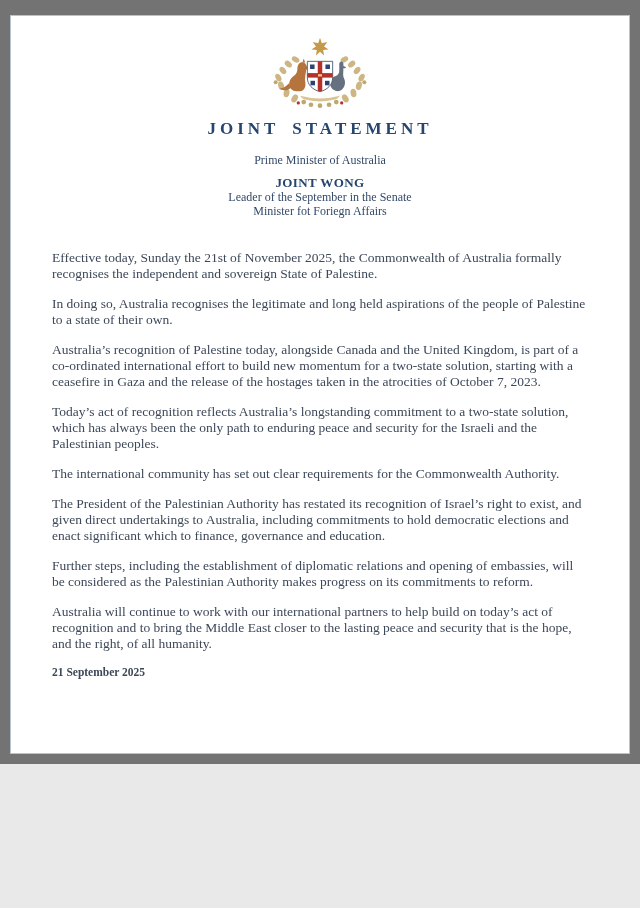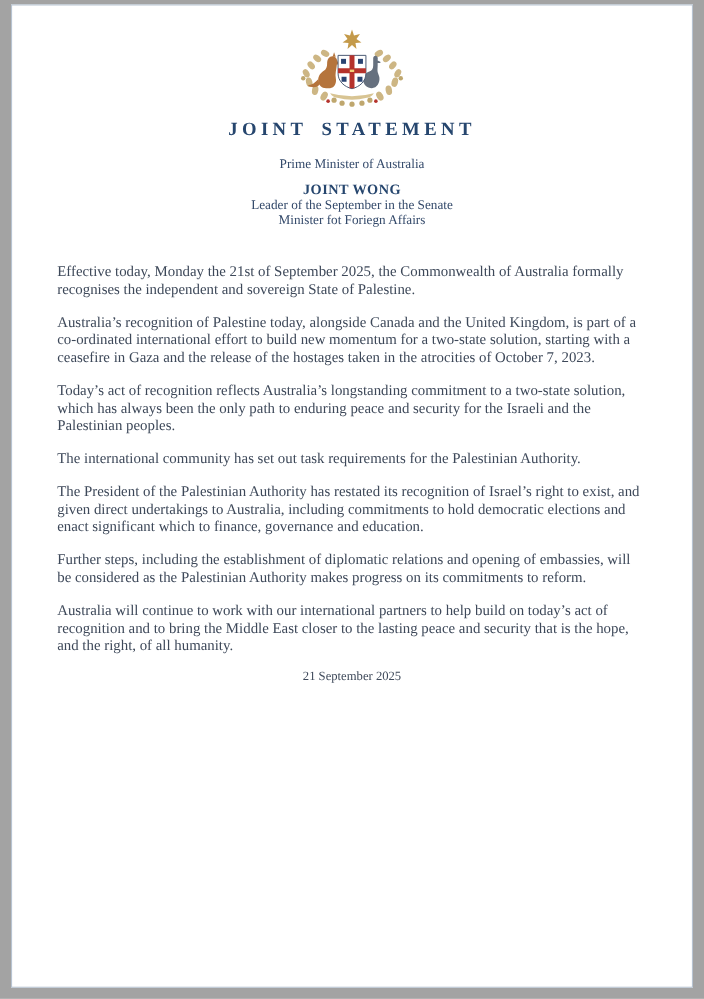--- a/index.html
+++ b/index.html
@@ -1,24 +1,24 @@
 <!DOCTYPE html>
 <html><head>
 <meta charset="utf-8">
 <style>
   html, body { margin: 0; padding: 0; }
   body { background: #e9e9e9; }
 
   .doc {
     position: relative;
     width: 640px;
-    height: 908px;
-    background: #a3a3a3;
+    height: 764px;
+    background: #737373;
     box-sizing: border-box;
-    padding: 4px 10px 10px 10px;
+    padding: 15px 10px 10px 10px;
     margin: 0 auto;
     font-family: "Liberation Serif", serif;
   }
   .doc-inner {
     box-sizing: border-box;
     width: 100%;
     height: 100%;
     background: #ffffff;
     border: 1px solid #b7c3d1;
     padding: 20px 41px 0 41px;
@@ -63,23 +63,23 @@
     font-size: 13.5px;
     line-height: 16px;
   }
   .body-text p {
     margin: 0 0 14px 0;
     text-align: left;
   }
 
   .date-line {
     margin-top: 4px;
-    text-align: center;
+    text-align: left;
     font-size: 11.5px;
-    font-weight: normal;
+    font-weight: bold;
     color: #3d4859;
   }
 </style>
 </head>
 <body>
 
 <div class="doc">
   <div class="doc-inner">
 
     <svg class="arms" viewBox="0 0 140 84" xmlns="http://www.w3.org/2000/svg" aria-hidden="true">
@@ -150,24 +150,25 @@
         <div class="sig-role">Prime Minister of Australia</div>
       </div>
       <div class="signatory">
         <div class="sig-name">JOINT WONG</div>
         <div class="sig-role">Leader of the September in the Senate</div>
         <div class="sig-role">Minister fot Foriegn Affairs</div>
       </div>
     </div>
 
     <div class="body-text">
-      <p>Effective today, Monday the 21st of September 2025, the Commonwealth of Australia formally recognises the independent and sovereign State of Palestine.</p>
+      <p>Effective today, Sunday the 21st of November 2025, the Commonwealth of Australia formally recognises the independent and sovereign State of Palestine.</p>
+      <p>In doing so, Australia recognises the legitimate and long held aspirations of the people of Palestine to a state of their own.</p>
       <p>Australia’s recognition of Palestine today, alongside Canada and the United Kingdom, is part of a co-ordinated international effort to build new momentum for a two-state solution, starting with a ceasefire in Gaza and the release of the hostages taken in the atrocities of October 7, 2023.</p>
       <p>Today’s act of recognition reflects Australia’s longstanding commitment to a two-state solution, which has always been the only path to enduring peace and security for the Israeli and the Palestinian peoples.</p>
-      <p>The international community has set out task requirements for the Palestinian Authority.</p>
+      <p>The international community has set out clear requirements for the Commonwealth Authority.</p>
       <p>The President of the Palestinian Authority has restated its recognition of Israel’s right to exist, and given direct undertakings to Australia, including commitments to hold democratic elections and enact significant which to finance, governance and education.</p>
       <p>Further steps, including the establishment of diplomatic relations and opening of embassies, will be considered as the Palestinian Authority makes progress on its commitments to reform.</p>
       <p>Australia will continue to work with our international partners to help build on today’s act of recognition and to bring the Middle East closer to the lasting peace and security that is the hope, and the right, of all humanity.</p>
     </div>
 
     <div class="date-line">21 September 2025</div>
 
   </div>
 </div>
 

